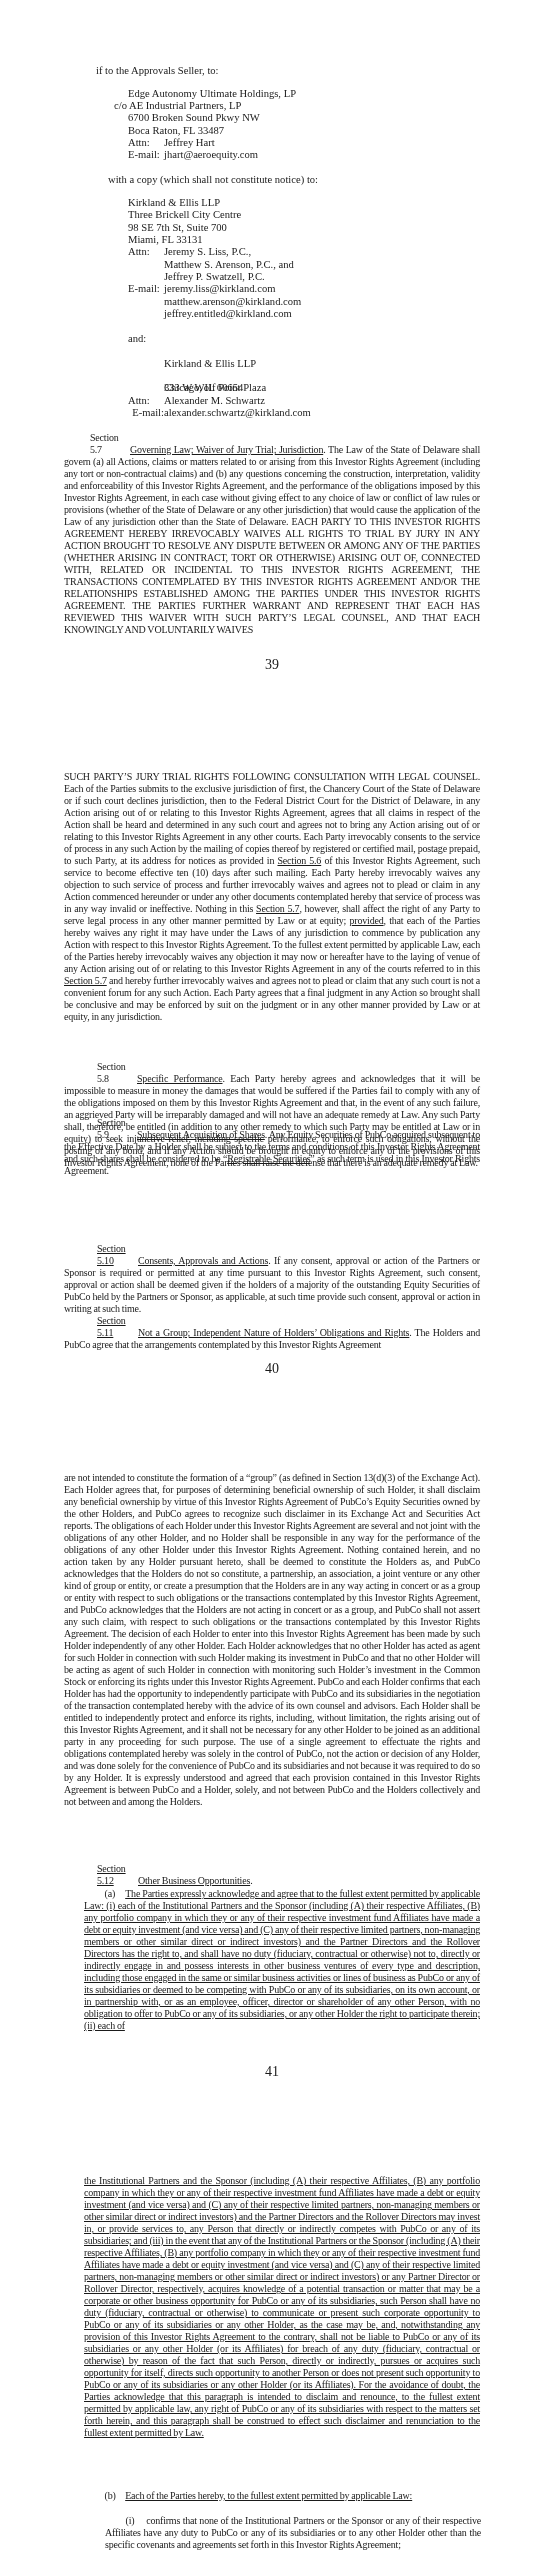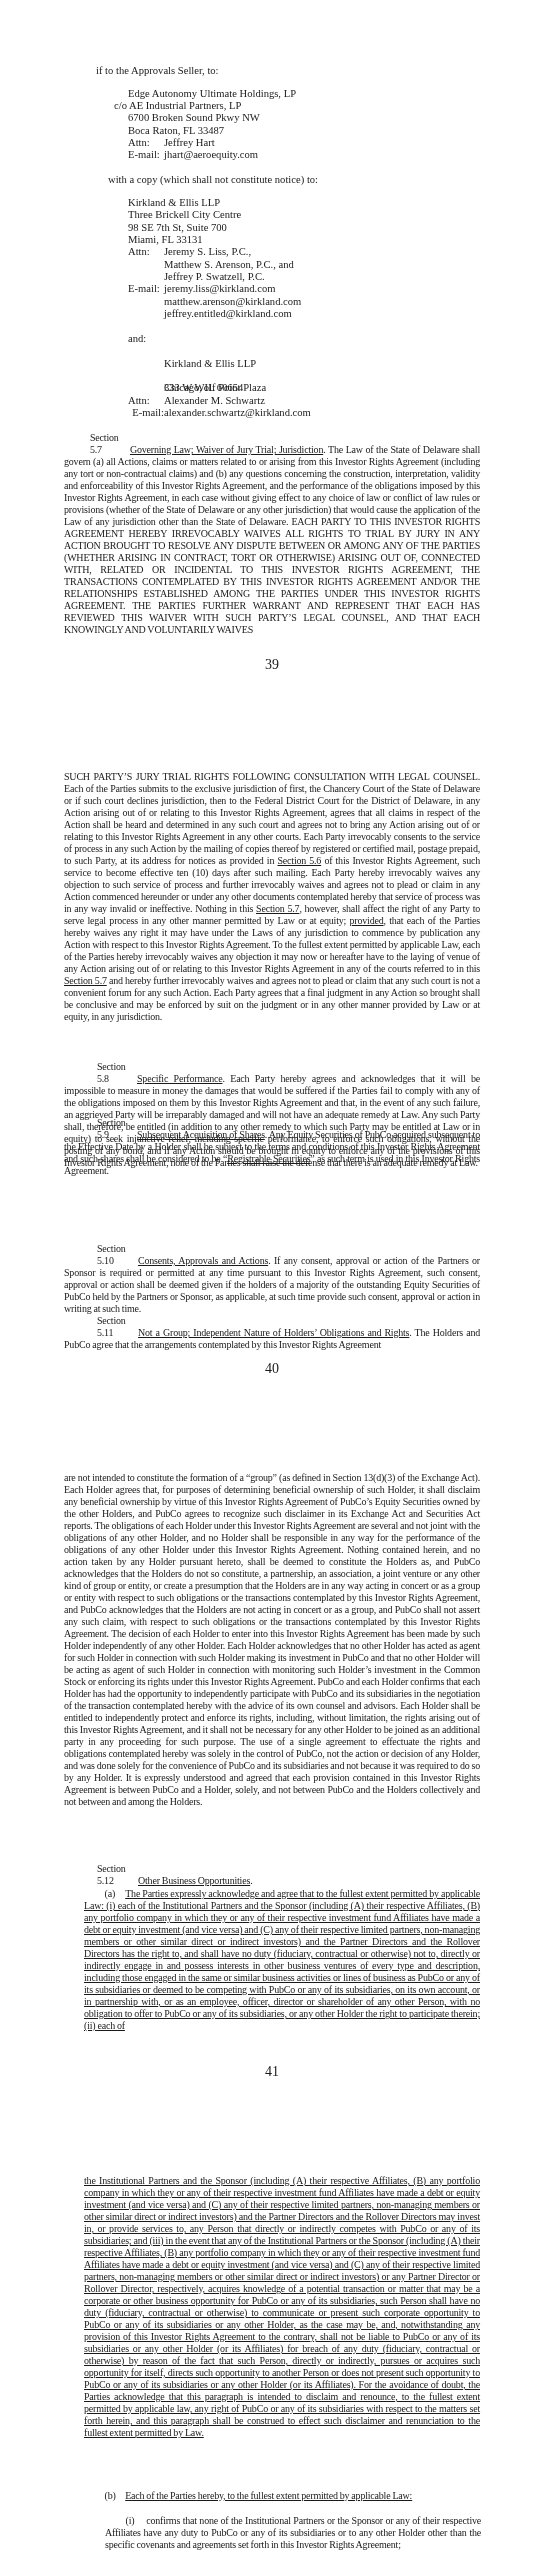--- a/index.html
+++ b/index.html
@@ -14,21 +14,21 @@
     font-size: 10px; line-height: 12px;
     text-align: justify; text-align-last: left;
   }
   .blk { position: absolute; }
   .body-col { left: 64px; width: 416px; }
   .sub-a { left: 84px; width: 396px; text-decoration: underline; }
   .sub-b { left: 105px; width: 376px; }
   .u { text-decoration: underline; text-underline-offset: 1px; }
   .pn { position: absolute; left: 0; width: 544px; text-align: center; font-size: 14px; line-height: 12.4px; }
   .sec-label { display: inline-block; width: 40px; }
-  .sec-label.wide { width: 41px; }
+  .sec-label.wide { width: 41px; text-decoration: underline; }
   .addr-line { position: absolute; font-size: 10.6px; line-height: 12.4px; white-space: nowrap; }
   .addr-lbl { display: inline-block; width: 36px; }
   
   .cond { letter-spacing: -0.2px; word-spacing: -0.3px; }
 </style>
 </head>
 <body>
 
 <div class="doc">
 

